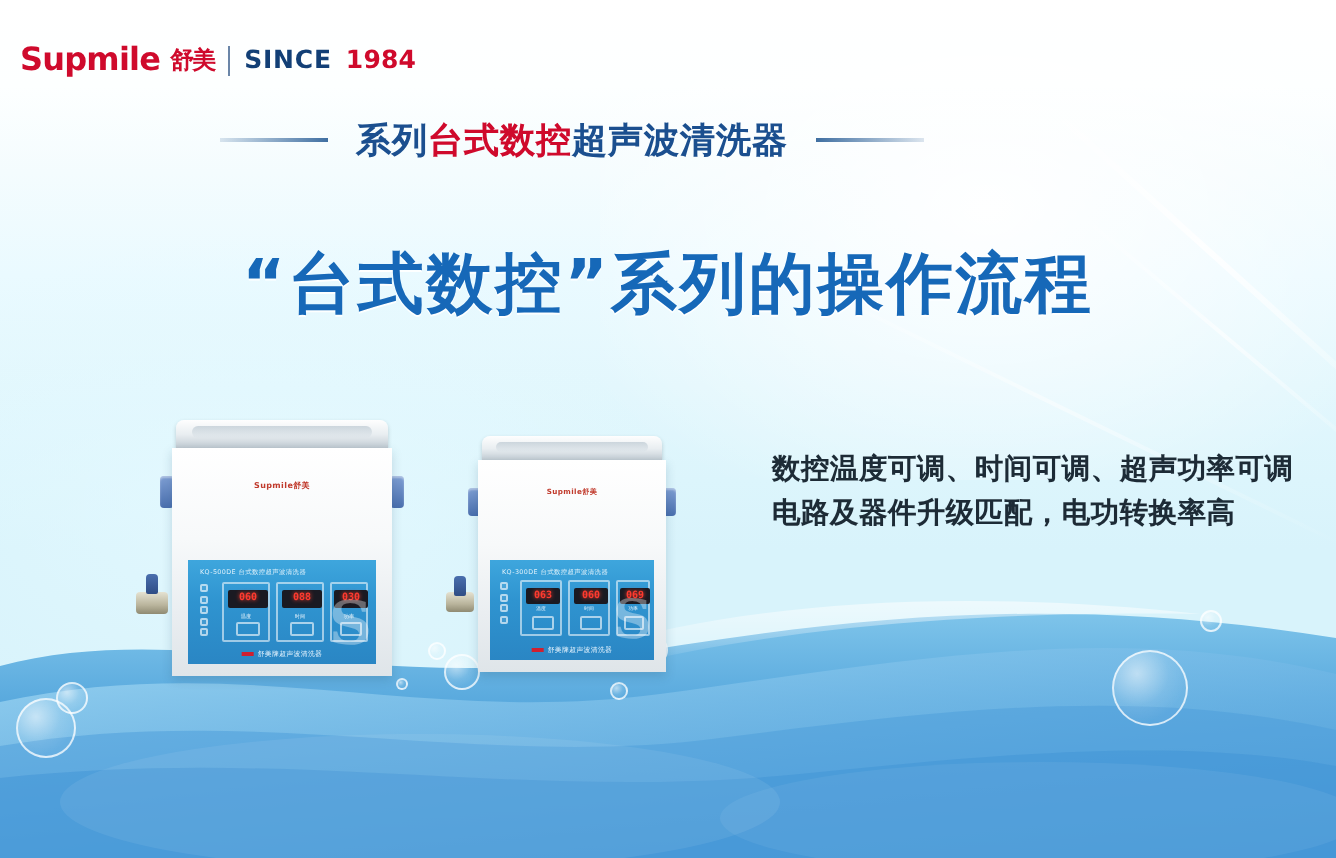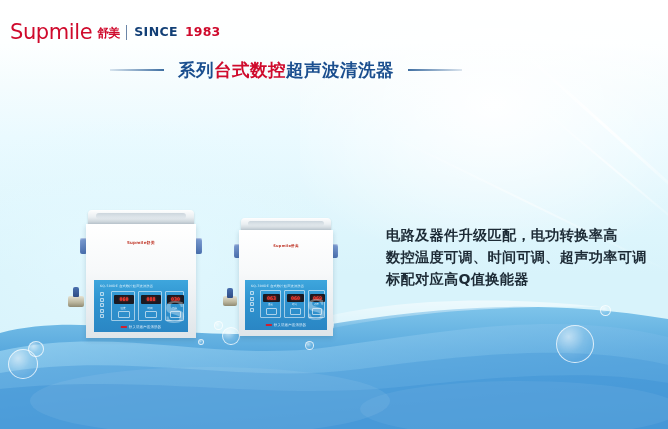--- a/index.html
+++ b/index.html
@@ -44,21 +44,21 @@
   .streak.s1 { left: 470px; top: 120px; width: 260px; height: 3px; transform: rotate(42deg); }
   .streak.s2 { left: 505px; top: 165px; width: 210px; height: 2px; transform: rotate(40deg); opacity:.7;}
   .streak.s3 { left: 360px; top: 200px; width: 330px; height: 2px; transform: rotate(26deg); opacity:.55;}
 
   
   .logo-bar {
     position: absolute; left: 10px; top: 22px;
     display: flex; align-items: center; gap: 7px;
   }
   .logo-mark {
-    font-size: 21px; font-weight: normal; letter-spacing: -0.4px;
+    font-size: 16px; font-weight: bold; letter-spacing: -0.4px;
     color: #cf0a2c; line-height: 1;
     font-family: "DejaVu Sans", sans-serif;
   }
   .logo-cn {
     font-size: 12px; font-weight: bold; color: #cf0a2c;
     letter-spacing: -1px; line-height: 1;
     margin-left: -2px;
   }
   .logo-div {
     width: 1px; height: 15px; background: #6b86a8;
@@ -202,29 +202,30 @@
   <div class="haze-b"></div>
   <div class="streak s1"></div>
   <div class="streak s2"></div>
   <div class="streak s3"></div>
 
   <div class="logo-bar">
     <span class="logo-mark">Supmile</span>
     <span class="logo-cn">舒美</span>
     <span class="logo-div"></span>
     <span class="logo-since">SINCE</span>
-    <span class="logo-year">1983</span>
+    <span class="logo-year">1984</span>
   </div>
 
   <div class="subtitle-row">
     <span class="rule"></span>
     <span class="subtitle"><span>系列</span><span class="hot">台式数控</span><span>超声波清洗器</span></span>
     <span class="rule right"></span>
   </div>
 
+  <div class="heading">“台式数控”系列的操作流程</div>
 
   <div class="water">
     <svg viewBox="0 0 668 140" preserveAspectRatio="none">
       <defs>
         <linearGradient id="wg1" x1="0" y1="0" x2="0" y2="1">
           <stop offset="0%" stop-color="#7ec4ea"></stop>
           <stop offset="35%" stop-color="#5aaade"></stop>
           <stop offset="100%" stop-color="#3f8fd0"></stop>
         </linearGradient>
         <linearGradient id="wg2" x1="0" y1="0" x2="1" y2="1">
@@ -364,18 +365,17 @@
           <span>舒美牌超声波清洗器</span>
         </div>
       </div>
     </div>
 
     <div class="valve" style="left:-15px; top:78px; width:14px; height:10px;"></div>
     <div class="valve-knob" style="left:-11px; top:70px;"></div>
   </div>
 
   <div class="features">
+    <div class="feature">数控温度可调、时间可调、超声功率可调</div>
     <div class="feature">电路及器件升级匹配，电功转换率高</div>
-    <div class="feature">数控温度可调、时间可调、超声功率可调</div>
-    <div class="feature">标配对应高Q值换能器</div>
   </div>
 
 </div>
 
 </body></html>

